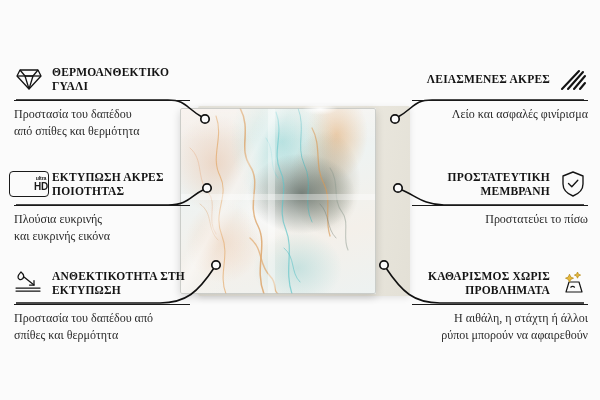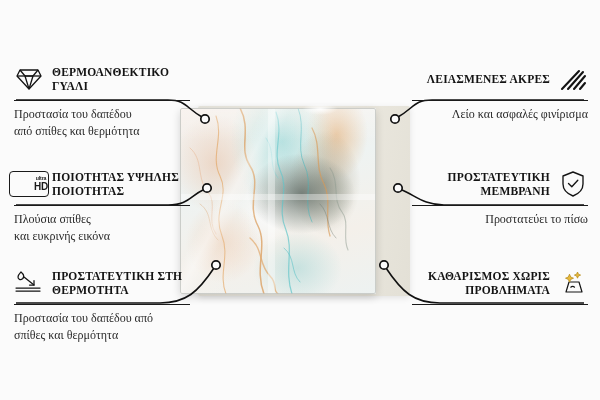--- a/index.html
+++ b/index.html
@@ -261,41 +261,41 @@
   </div>
 
   <div class="feature left" style="top:167px;">
     <div class="f-head">
       <span class="f-icon">
         <span class="hd-badge">
           <span class="u">ultra</span>
           <span class="hd">HD</span>
         </span>
       </span>
-      <span class="f-title">ΠΟΙΟΤΗΤΑΣ ΥΨΗΛΗΣ ΠΟΙΟΤΗΤΑΣ</span>
-    </div>
-    <div class="f-rule"></div>
-    <div class="f-desc">
-      <div>Πλούσια σπίθες</div>
+      <span class="f-title">ΕΚΤΥΠΩΣΗ ΑΚΡΕΣ ΠΟΙΟΤΗΤΑΣ</span>
+    </div>
+    <div class="f-rule"></div>
+    <div class="f-desc">
+      <div>Πλούσια ευκρινής</div>
       <div>και ευκρινής εικόνα</div>
     </div>
   </div>
 
   <div class="feature left" style="top:266px;">
     <div class="f-head">
       <span class="f-icon">
         <svg width="30" height="26" viewBox="0 0 30 26" fill="none" stroke="#141414" stroke-width="1.25" stroke-linecap="round" stroke-linejoin="round">
           <path d="M7 2 C10 4.5, 10.5 7, 8.5 8.8 C6.5 10.5, 4 9.3, 4 7 C4 5, 5.5 3.6, 7 2 Z"></path>
           <path d="M10 7 L20 15"></path>
           <path d="M20 15 L20 10.5 M20 15 L15.5 15"></path>
           <path d="M2 18 H26"></path>
           <path d="M2 21 H26"></path>
         </svg>
       </span>
-      <span class="f-title">ΠΡΟΣΤΑΤΕΥΤΙΚΗ ΣΤΗ ΘΕΡΜΟΤΗΤΑ</span>
+      <span class="f-title">ΑΝΘΕΚΤΙΚΟΤΗΤΑ ΣΤΗ ΕΚΤΥΠΩΣΗ</span>
     </div>
     <div class="f-rule"></div>
     <div class="f-desc">
       <div>Προστασία του δαπέδου από</div>
       <div>σπίθες και θερμότητα</div>
     </div>
   </div>
 
   <div class="feature right" style="top:62px;">
     <div class="f-head">
@@ -337,15 +337,19 @@
         <svg width="30" height="26" viewBox="0 0 30 26" fill="none" stroke="#141414" stroke-width="1.2" stroke-linejoin="round">
           <path d="M8 22 L11 12 H21 L24 22 Z"></path>
           <path d="M12.5 17.5 C13.8 16.2, 15.5 16.2, 16.8 17.5"></path>
           <path d="M11.5 4.2 L12.7 7.0 L15.5 8.2 L12.7 9.4 L11.5 12.2 L10.3 9.4 L7.5 8.2 L10.3 7.0 Z" fill="#e8b93a" stroke="#b98f22" stroke-width="0.8"></path>
           <path d="M19.5 2.0 L20.4 4.2 L22.6 5.1 L20.4 6.0 L19.5 8.2 L18.6 6.0 L16.4 5.1 L18.6 4.2 Z" fill="#e8b93a" stroke="#b98f22" stroke-width="0.8"></path>
         </svg>
       </span>
       <span class="f-title">ΚΑΘΑΡΙΣΜΟΣ ΧΩΡΙΣ ΠΡΟΒΛΗΜΑΤΑ</span>
     </div>
     <div class="f-rule"></div>
+    <div class="f-desc">
+      <div>Η αιθάλη, η στάχτη ή άλλοι</div>
+      <div>ρύποι μπορούν να αφαιρεθούν</div>
+    </div>
   </div>
 
 </div>
 
 </body></html>

